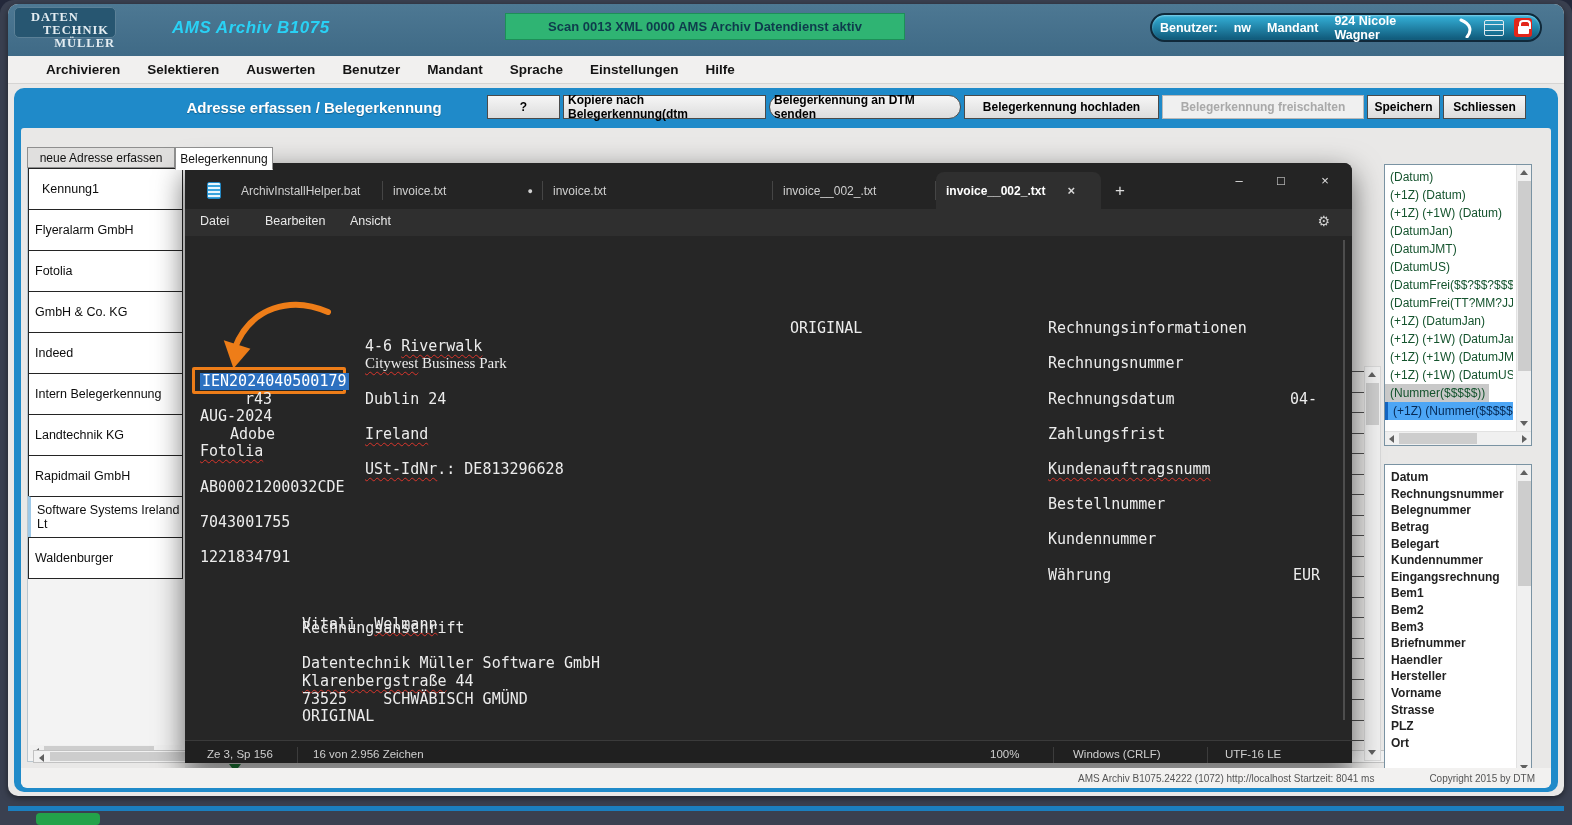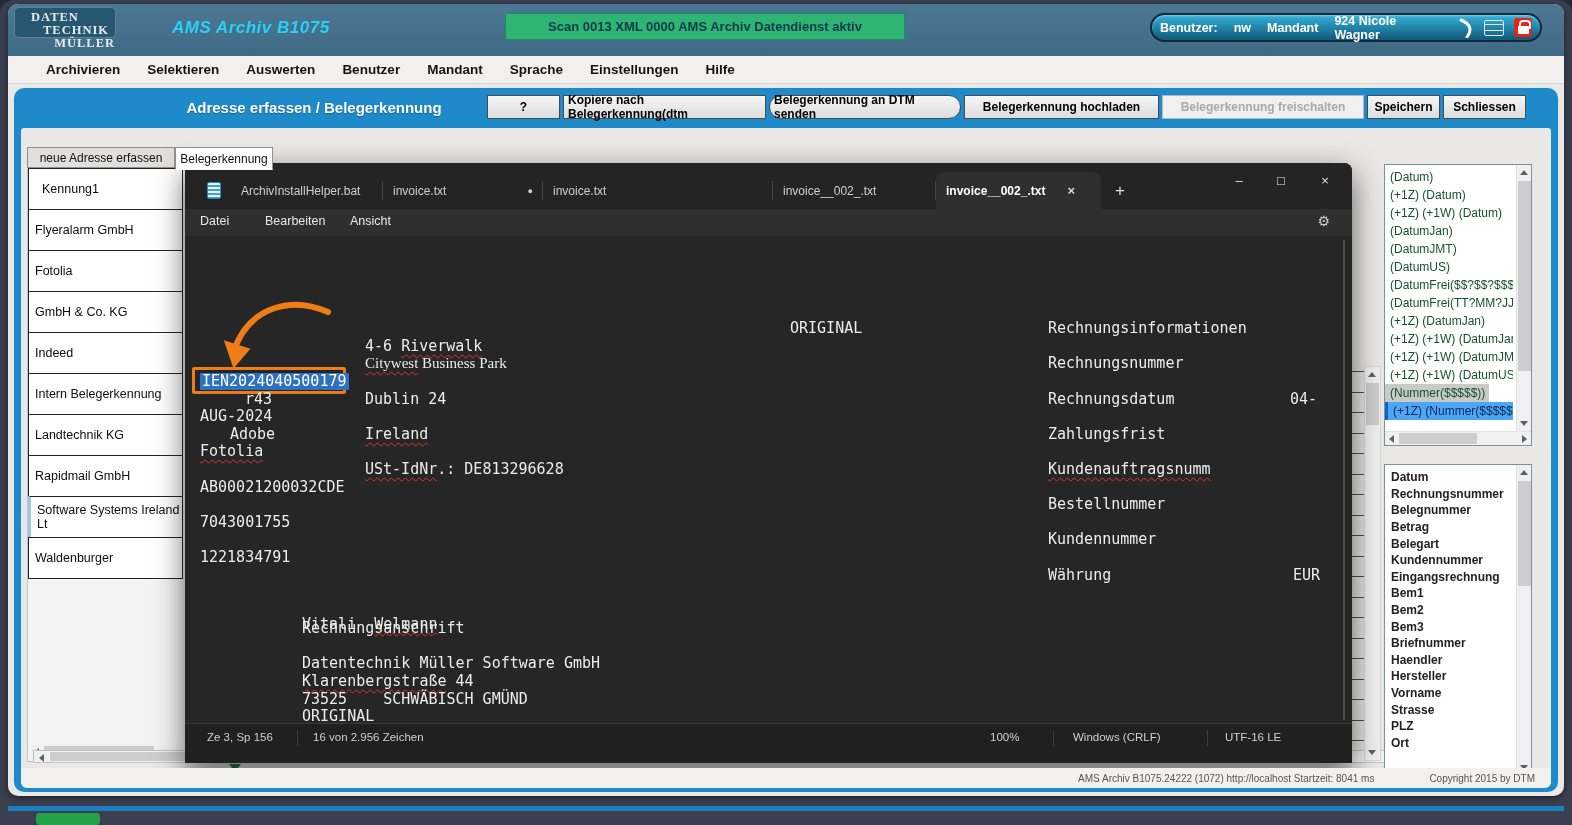--- a/index.html
+++ b/index.html
@@ -105,21 +105,21 @@
   .np-menubar{position:absolute;left:0;top:46px;width:100%;height:27px;background:#2f2f2f;padding-left:41px;}
   .np-menu-item{position:absolute;top:5px;color:#e8e8e8;font-size:12.5px;}
   .np-gear{position:absolute;right:22px;top:4px;color:#cfcfcf;font-size:14px;}
   .np-editor{position:absolute;left:0;top:73px;width:100%;height:499px;overflow:hidden;}
   .np-seg{position:absolute;font-family:"DejaVu Sans Mono","Liberation Mono",monospace;
       font-size:15px;color:#ececec;white-space:pre;line-height:17px;}
   .np-seg .sq{text-decoration:underline wavy #d9352b 1px;text-underline-offset:3px;}
   .np-seg.sel{background:#2d71c0;color:#fff;padding:0 2px;}
   .orange-box{position:absolute;left:7px;top:131px;width:154px;height:27px;border:3px solid #ee7d18;border-radius:2px;}
   .np-scrollline{position:absolute;right:7px;top:4px;width:2px;height:480px;background:#4d4d4d;}
-  .np-status{position:absolute;left:0;bottom:0;width:100%;height:40px;background:#202020;
+  .np-status{position:absolute;left:0;bottom:0;width:100%;height:23px;background:#202020;
       border-top:1px solid #3a3a3a;color:#cfcfcf;font-size:11.5px;}
   .np-status span{position:absolute;top:7px;}
   .np-div{position:absolute;top:6px;width:1px;height:16px;background:#3c3c3c;}
   
   .app-footer{position:absolute;left:7px;bottom:4px;width:1530px;height:20px;background:#f2f1f0;
       border-radius:0 0 6px 6px;display:flex;align-items:center;justify-content:flex-end;
       gap:55px;padding-right:16px;font-size:10px;color:#555;}
   
   .blue-line{position:absolute;left:8px;top:806px;width:1556px;height:5px;background:#1b7fc0;}
   .green-blob{position:absolute;left:36px;top:813px;width:64px;height:12px;background:#23a24a;border-radius:4px;}

